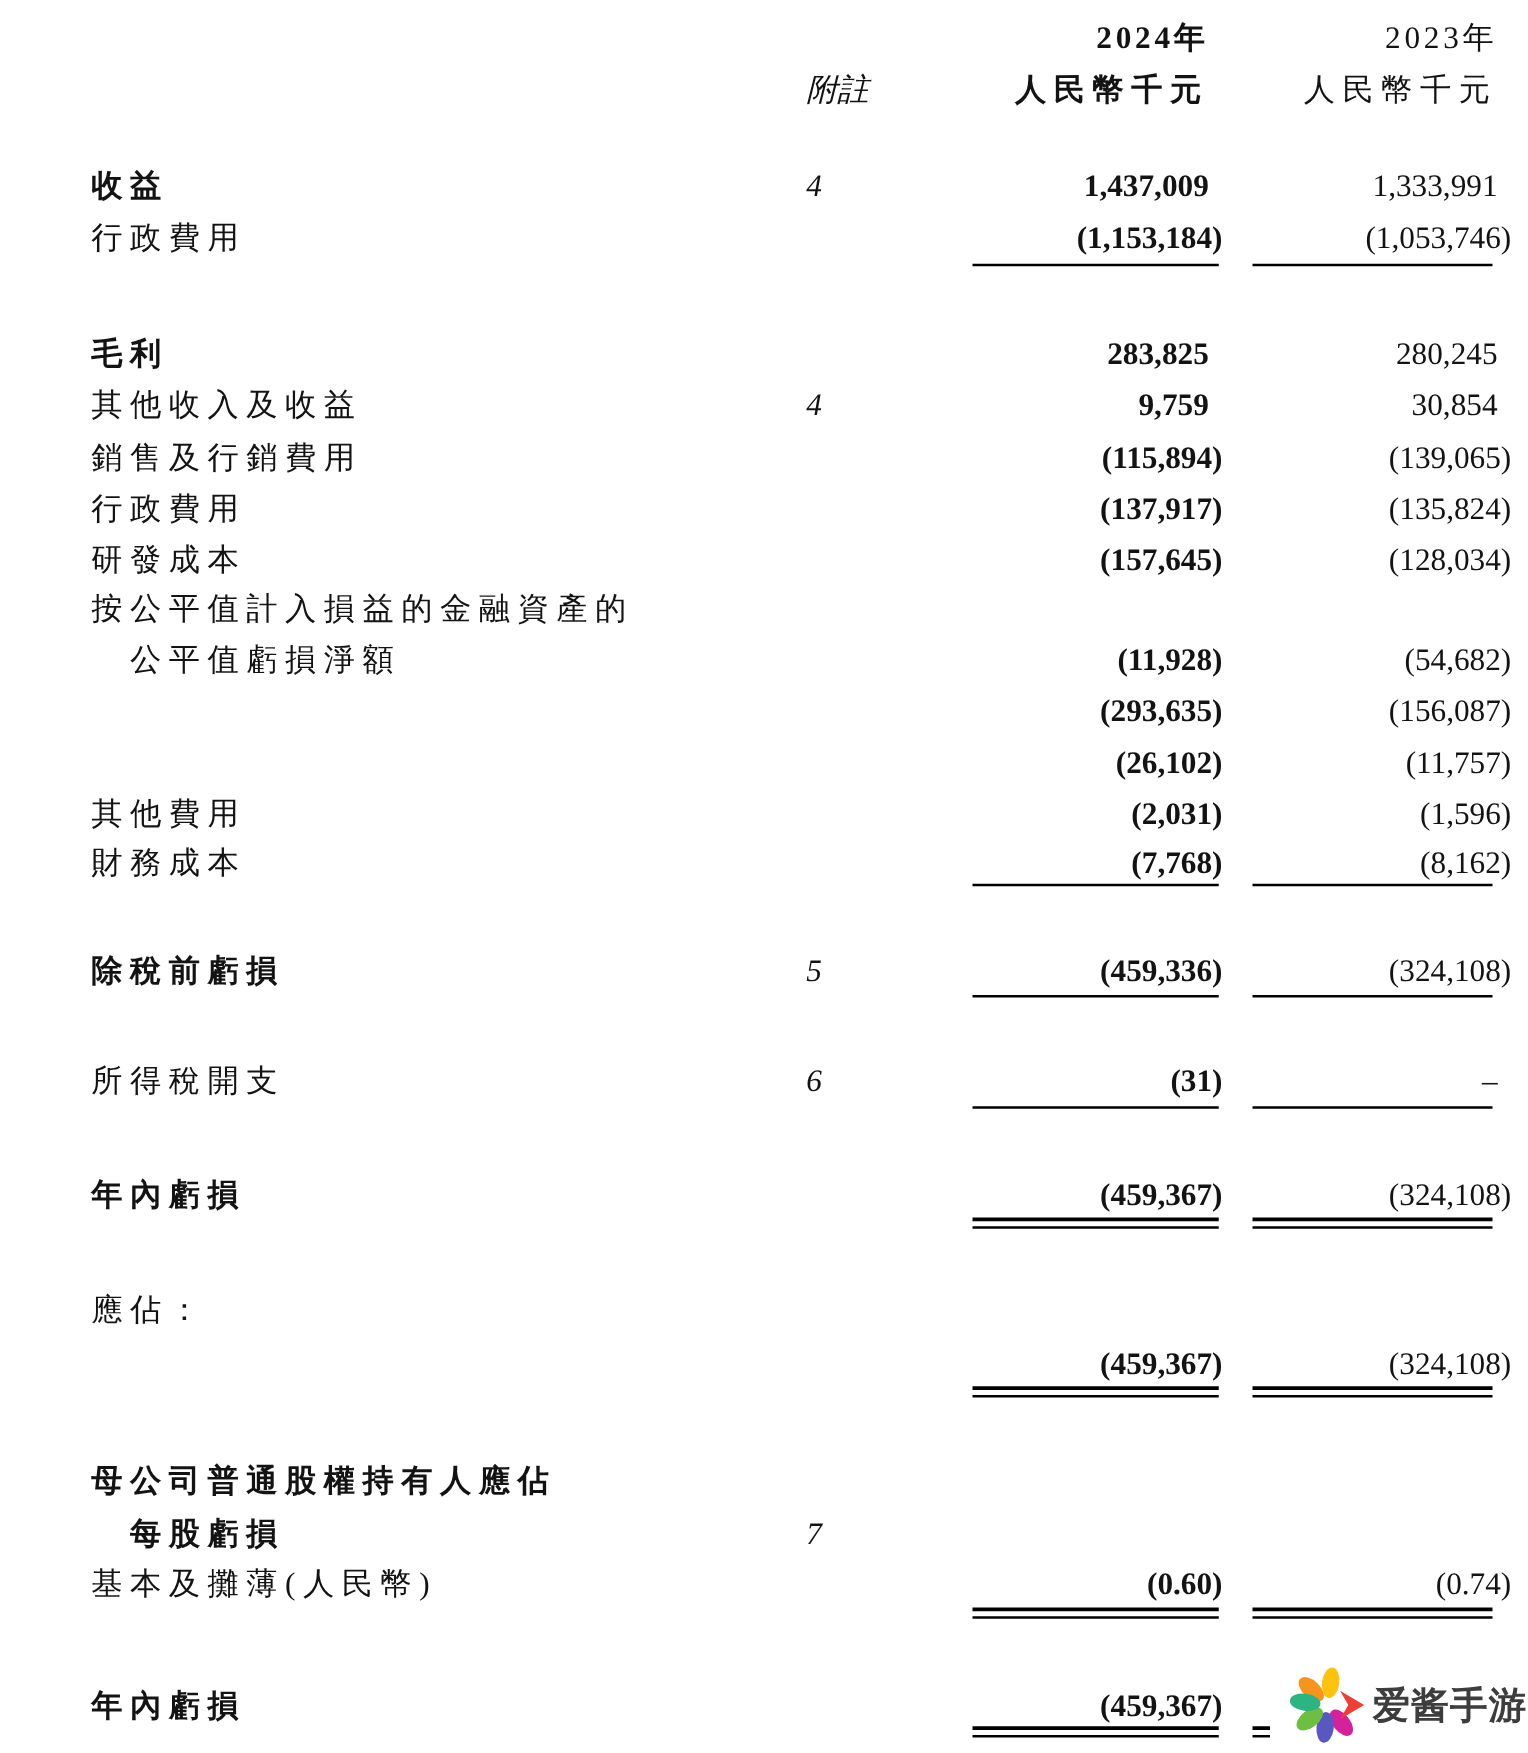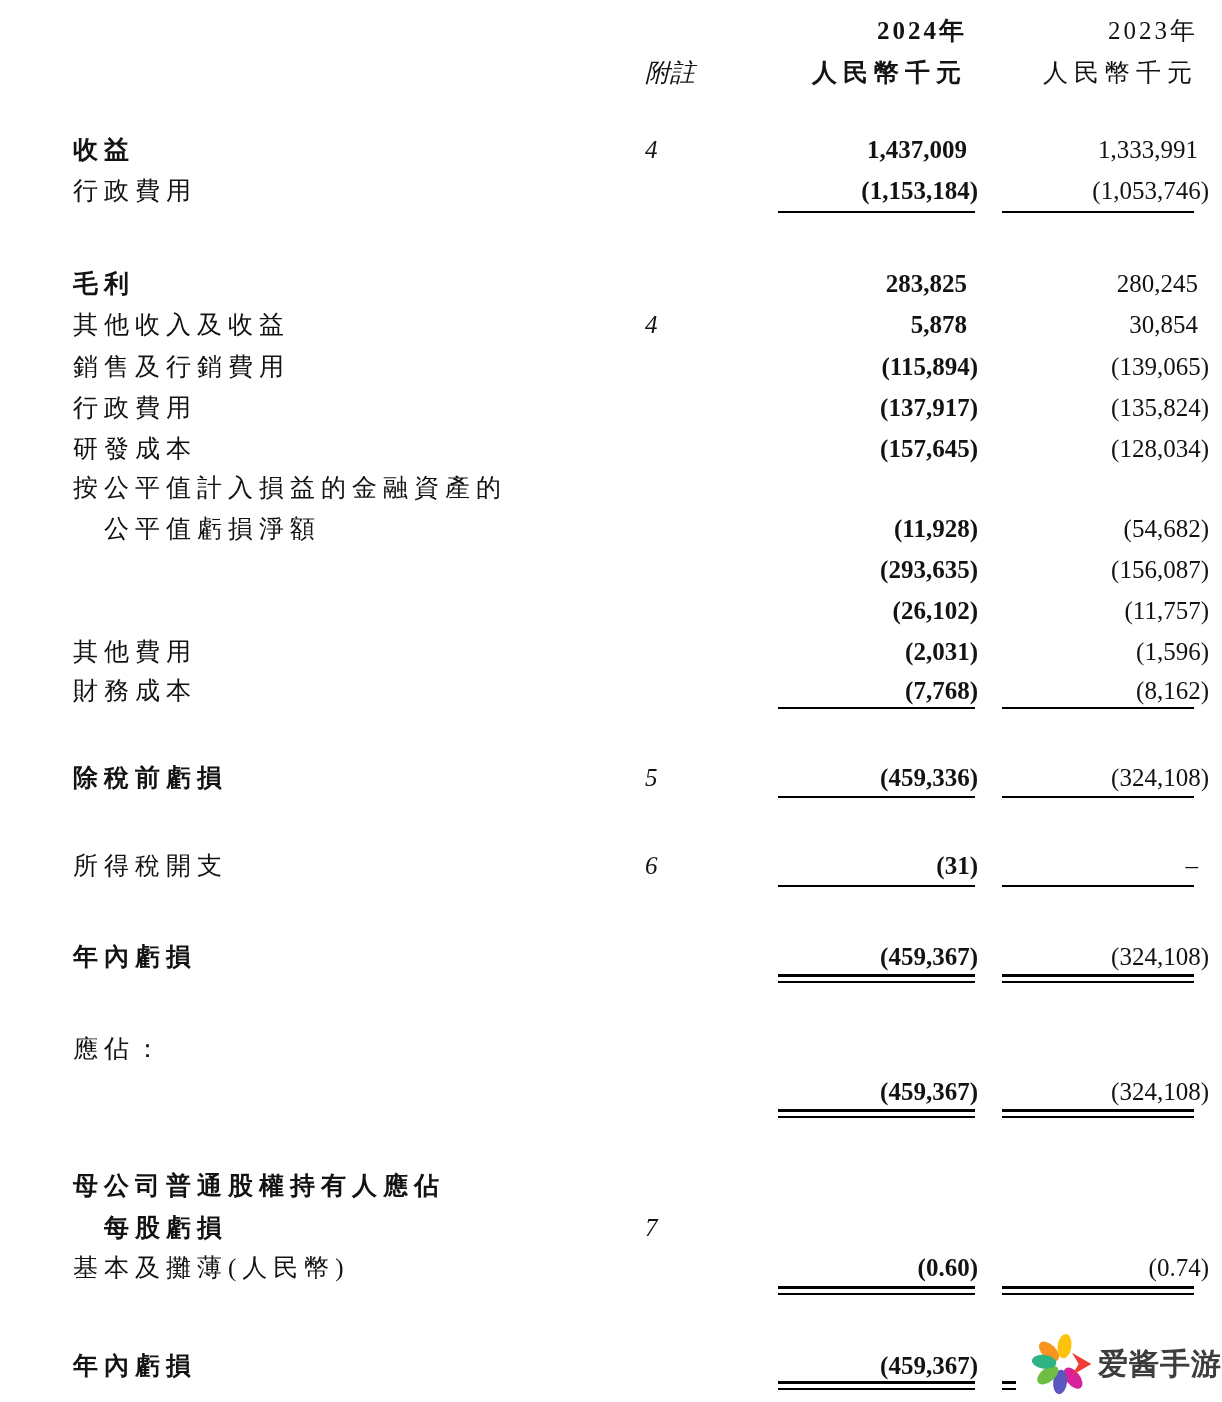--- a/index.html
+++ b/index.html
@@ -66,21 +66,21 @@
   </div>
 
 <div class="row" style="top:267px">
   <span class="lbl b">毛利</span>
   <span class="v24 np">283,825</span>
   <span class="v23 np">280,245</span>
 </div>
 <div class="row" style="top:308px">
   <span class="lbl">其他收入及收益</span>
   <span class="note">4</span>
-  <span class="v24 np">5,878</span>
+  <span class="v24 np">9,759</span>
   <span class="v23 np">30,854</span>
 </div>
 <div class="row" style="top:350px">
   <span class="lbl">銷售及行銷費用</span>
   <span class="v24">(115,894)</span>
   <span class="v23">(139,065)</span>
 </div>
 <div class="row" style="top:391px">
   <span class="lbl">行政費用</span>
   <span class="v24">(137,917)</span>

